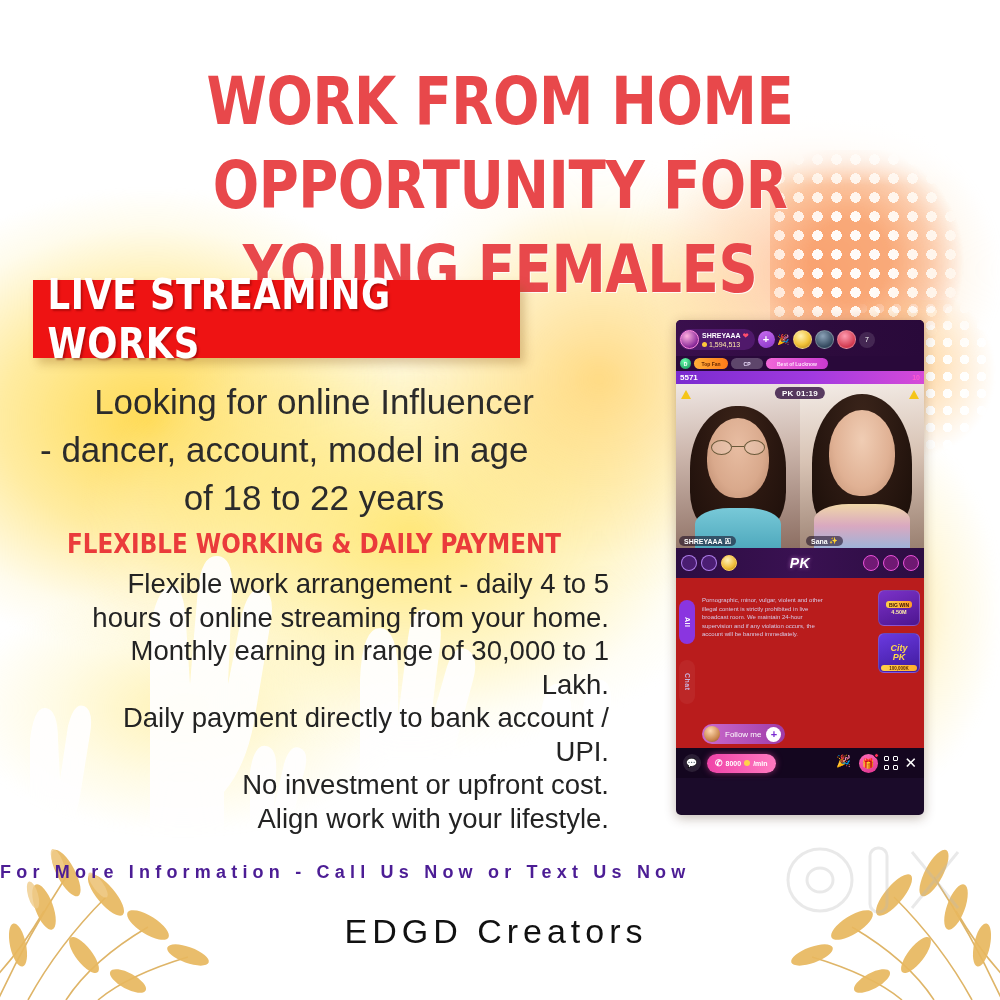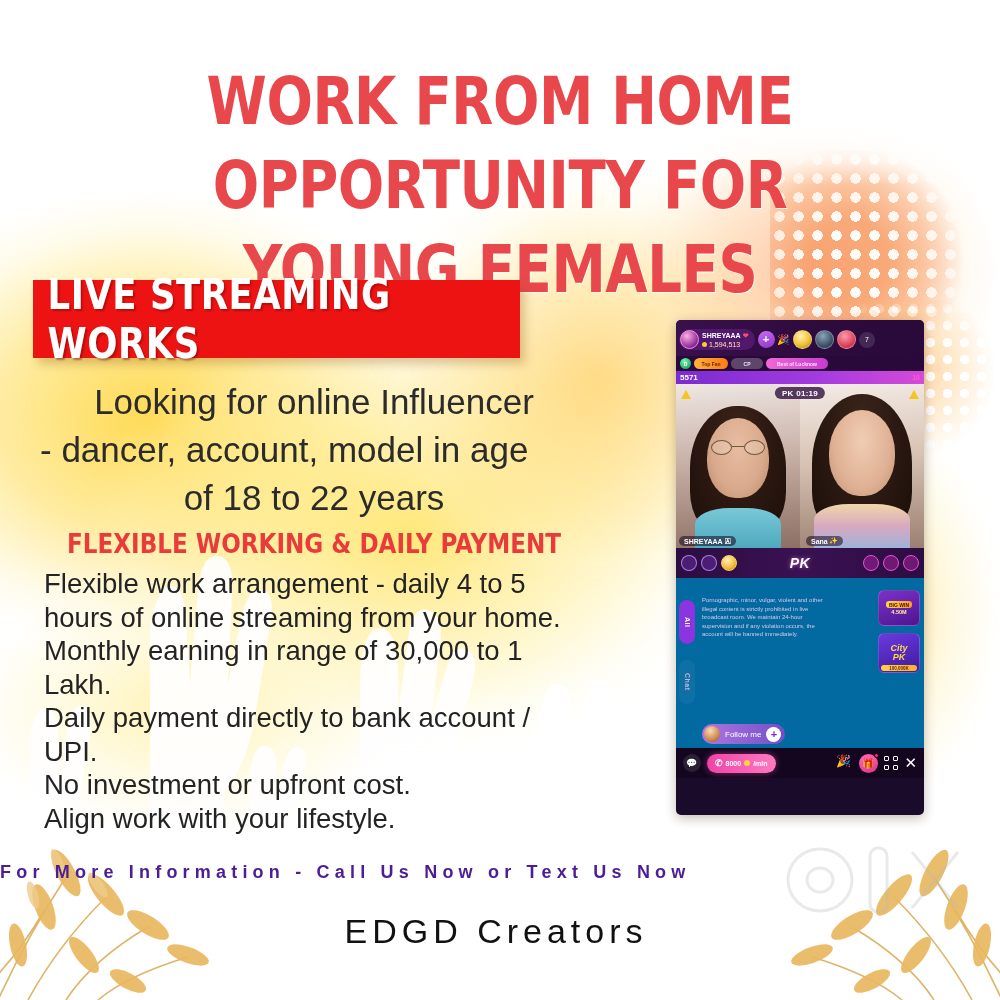--- a/index.html
+++ b/index.html
@@ -179,21 +179,21 @@
 
   
   .body-copy {
     position: absolute;
     left: 44px; top: 567px;
     width: 565px;
     color: #232323;
     font-size: 27.5px;
     line-height: 33.5px;
   }
-  .body-copy p { margin: 0 0 0 0; }
+  .body-copy p { margin: 0 0 0 8px; text-align: right; }
 
   
   .footer-info {
     position: absolute;
     left: 0; top: 862px;
     width: 1000px;
     text-align: left;
     color: #4c1d95;
     font-weight: 700;
     font-size: 18px;
@@ -419,21 +419,21 @@
     border-color: #ffcf5a;
     background: radial-gradient(circle at 40% 30%, #fff0b8, #f0bd3a 60%, #a97c10);
   }
   .pk-word {
     font-size: 14px; font-weight: 700; font-style: italic; letter-spacing: 0.5px;
     color: #ffffff;
     text-shadow: 0 0 4px rgba(255,160,255,0.6);
   }
 
   
-  .chat-area { position: relative; height: 200px; background: #0369a1; }
+  .chat-area { position: relative; height: 200px; background: #b91c1c; }
   .side-tabs {
     position: absolute; left: 3px; top: 22px; width: 16px;
   }
   .vtab {
     width: 16px; height: 44px; border-radius: 8px;
     display: flex; align-items: center; justify-content: center;
     font-size: 7px; font-weight: 700;
     margin-bottom: 16px;
     writing-mode: vertical-rl; text-orientation: mixed;
     letter-spacing: 0.5px;

